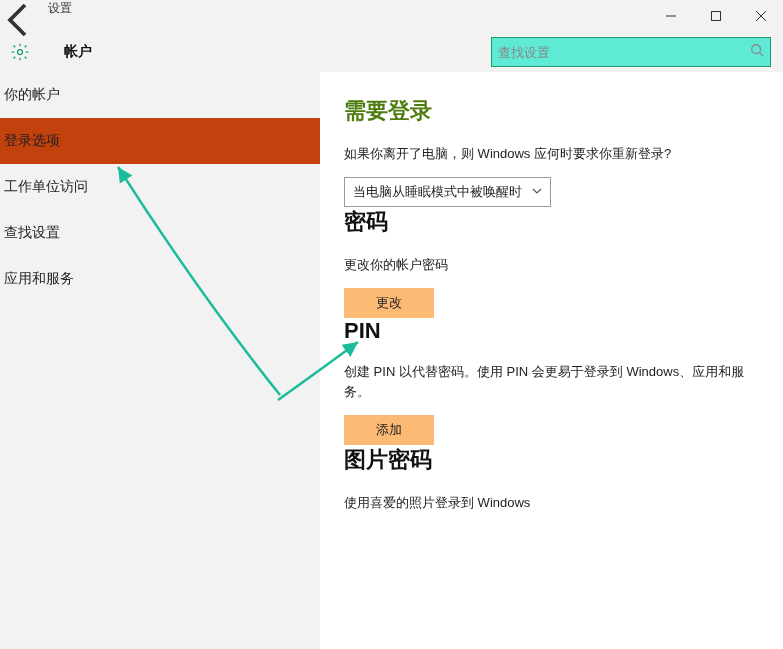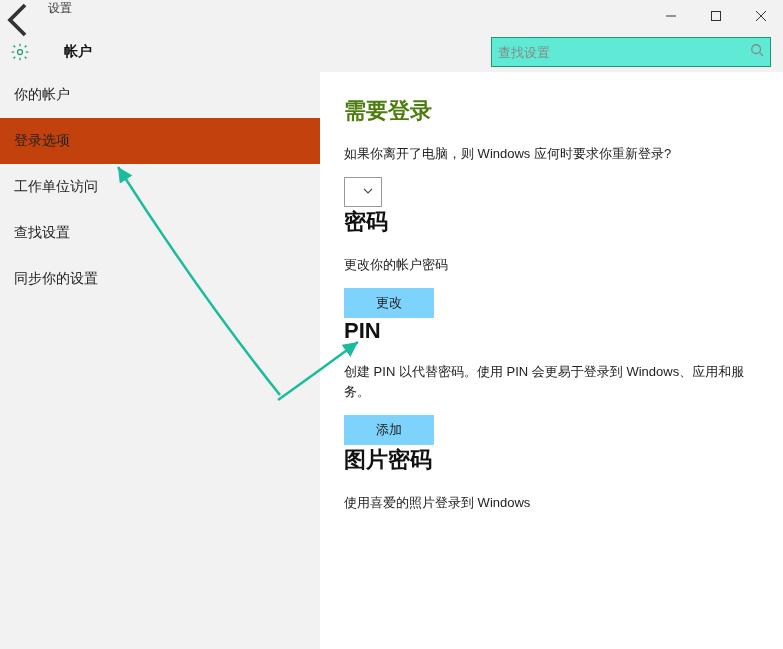--- a/index.html
+++ b/index.html
@@ -20,33 +20,33 @@
   .section-title { font-size: 14px; font-weight: bold; color: #111; margin-left: 24px; }
   .headerrow .spacer { flex: 1; }
   .searchbox { width: 280px; height: 30px; border: 1px solid #1a9b6c; background: #5eead4; display: flex; align-items: center; padding: 0 6px; }
   .searchbox input { flex: 1; border: none; outline: none; font-size: 13px; color: #555; background: transparent; }
   .searchbox input::placeholder { color: #888; }
   .searchbox .sicon svg { width: 14px; height: 14px; stroke: #888; fill: none; stroke-width: 1.5; }
 
   
   .body { display: flex; height: calc(649px - 72px); }
   .sidebar { width: 320px; background: #f2f2f2; }
-  .sidebar .item { height: 46px; display: flex; align-items: center; padding-left: 14px; font-size: 14px; color: #222; cursor: default; }
+  .sidebar .item { height: 46px; display: flex; align-items: center; padding-left: 4px; font-size: 14px; color: #222; cursor: default; }
   .sidebar .item.selected { background: #c2410c; }
 
   .content { flex: 1; background: #fff; padding: 24px 20px 0 24px; overflow: hidden; }
   .content h1 { font-size: 22px; font-weight: 600; color: #4d7c0f; margin-bottom: 18px; }
   .content h2 { font-size: 22px; font-weight: 600; color: #111; margin-bottom: 18px; }
   .content p { font-size: 13px; color: #222; margin-bottom: 12px; line-height: 1.6; }
 
   .dropdown { display: inline-flex; align-items: center; border: 1px solid #999; height: 30px; padding: 0 8px; font-size: 13px; color: #222; background: #fff; }
   .dropdown .chev { margin-left: 10px; }
   .dropdown .chev svg { width: 10px; height: 10px; stroke: #555; fill: none; stroke-width: 1.2; }
 
-  .btn { display: inline-flex; align-items: center; justify-content: center; min-width: 80px; height: 30px; background: #7dd3fc; border: none; font-size: 13px; color: #222; padding: 0 32px; }
+  .btn { display: inline-flex; align-items: center; justify-content: center; min-width: 80px; height: 30px; background: #fdba74; border: none; font-size: 13px; color: #222; padding: 0 32px; }
 
   
   .arrow { position: absolute; pointer-events: none; }
 </style>
 </head>
 <body>
 
 <div class="titlebar">
   <div class="back">
     <svg viewBox="0 0 16 16">
@@ -101,28 +101,29 @@
     <div class="item selected">
         <span>登录选项</span>
       </div>
     <div class="item">
         <span>工作单位访问</span>
       </div>
     <div class="item">
         <span>查找设置</span>
       </div>
     <div class="item">
-        <span>同步你的设置</span>
+        <span>应用和服务</span>
       </div>
   </div>
 
   <div class="content">
     <h1>需要登录</h1>
     <p>如果你离开了电脑，则 Windows 应何时要求你重新登录?</p>
     <div class="dropdown">
+      <span>当电脑从睡眠模式中被唤醒时</span>
       <span class="chev"><svg viewBox="0 0 10 10">
             <path d="M1 3 L5 7 L9 3"></path>
           </svg></span>
     </div>
 
     <h2>密码</h2>
     <p>更改你的帐户密码</p>
     <button class="btn">更改</button>
 
     <h2>PIN</h2>

